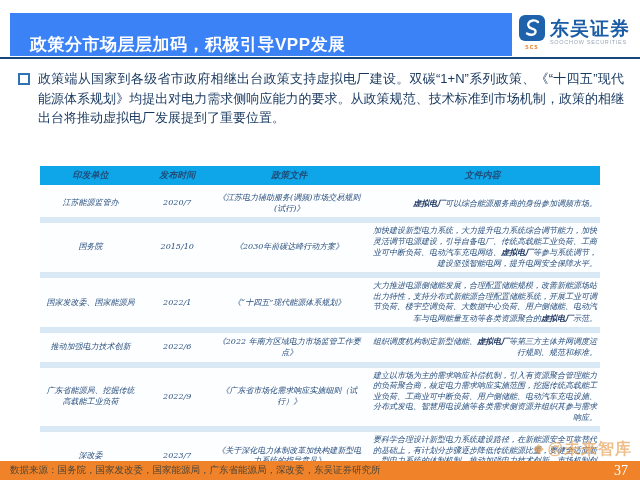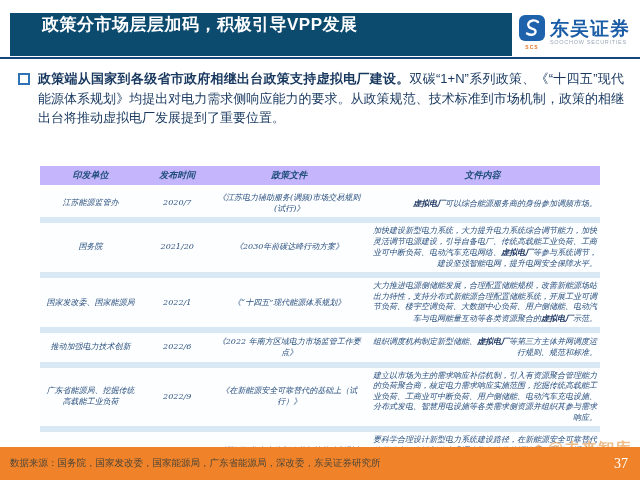--- a/index.html
+++ b/index.html
@@ -1,50 +1,50 @@
 <!DOCTYPE html>
 <html><head>
 <meta charset="utf-8">
 <style>
   html,body{margin:0;padding:0;background:#e8e8e8;}
   .page{position:relative;width:640px;height:480px;background:#ffffff;overflow:hidden;
         font-family:"Liberation Sans",sans-serif;margin:0 auto;}
 
   
-  .title-bar{position:absolute;left:10px;top:13px;width:502px;height:43px;background:#0c4a6e;
-             display:flex;align-items:flex-start;padding-left:32px;box-sizing:border-box;}
+  .title-bar{position:absolute;left:10px;top:13px;width:502px;height:43px;background:#3b82f6;
+             display:flex;align-items:flex-end;padding-left:20px;box-sizing:border-box;}
   .title-text{color:#ffffff;font-size:17px;font-weight:bold;letter-spacing:0.5px;}
   .logo{position:absolute;top:15px;right:10px;display:flex;align-items:center;gap:5px;}
   .logo-mark{display:flex;flex-direction:column;align-items:center;line-height:1;}
   .logo-badge{font-size:5px;color:#E87722;font-weight:bold;letter-spacing:1px;margin-top:1px;}
   .logo-text{display:flex;flex-direction:column;line-height:1;}
   .logo-cn{font-size:19px;font-weight:900;color:#1A5DA6;letter-spacing:1px;}
   .logo-en{font-size:5.5px;color:#9AA7B8;letter-spacing:0.7px;margin-top:2px;}
   .header-rule{position:absolute;left:0;top:57px;width:640px;height:2px;background:#16477C;}
 
   
   .bullet-para{position:absolute;left:18px;top:69px;width:606px;box-sizing:border-box;
                padding-left:20px;font-size:13px;line-height:1.5;color:#17375E;text-align:justify;}
   .bullet-icon{position:absolute;left:0;top:4px;width:8px;height:8px;border:2px solid #2E74B5;background:#fff;}
-  .lead{font-weight:bold;}
+  .lead{font-weight:normal;}
 
   
   .table-caption{position:absolute;left:40px;top:149px;font-size:10.5px;color:#44546A;}
   .policy-table{position:absolute;left:40px;top:166px;width:560px;border-collapse:collapse;table-layout:fixed;}
-  .policy-table th{background:#c4b5fd;color:#1F4E79;font-size:9px;font-weight:bold;font-style:italic;
+  .policy-table th{background:#0ea5e9;color:#1F4E79;font-size:9px;font-weight:bold;font-style:italic;
                    font-family:"DejaVu Serif",serif;padding:3px 2px;border-bottom:5px solid #ffffff;}
   .policy-table td{font-size:8px;color:#274E7D;font-family:"DejaVu Serif",serif;font-style:italic;
                    padding:3px 3px;vertical-align:middle;line-height:1.32;
                    border-bottom:6px solid #D9E8F5;background:#FDFEFF;}
   .policy-table td b{color:#1F3864;font-style:italic;}
   .c-unit,.c-date,.c-doc{text-align:center;}
   .c-content{text-align:right;}
 
   
-  .footer{position:absolute;left:0;bottom:0;width:640px;height:33px;background:#F08329;
+  .footer{position:absolute;left:0;bottom:0;width:640px;height:19px;background:#F08329;
           display:flex;align-items:center;justify-content:space-between;
           padding:0 12px 0 10px;box-sizing:border-box;}
   .footer-source{font-size:9.5px;color:#4D4437;}
   .footer-page{color:#ffffff;font-size:14px;font-family:Liberation Serif, serif;}
   .watermark{position:absolute;right:8px;bottom:20px;display:flex;align-items:center;gap:2px;
              font-size:16px;font-weight:bold;color:#E3953F;opacity:0.6;letter-spacing:1px;}
   .watermark-icon{font-size:13px;}
 </style>
 </head>
 <body>
@@ -97,21 +97,21 @@
     <tbody>
     <tr>
       <td class="c-unit">江苏能源监管办</td>
       <td class="c-date">2020/7</td>
       <td class="c-doc">《江苏电力辅助服务(调频)市场交易规则(试行)》</td>
       <td class="c-content"><b>虚拟电厂</b>可以综合能源服务商的身份参加调频市场。</td>
     </tr>
 
     <tr>
       <td class="c-unit">国务院</td>
-      <td class="c-date">2021/20</td>
+      <td class="c-date">2015/10</td>
       <td class="c-doc">《2030年前碳达峰行动方案》</td>
       <td class="c-content">加快建设新型电力系统，大力提升电力系统综合调节能力，加快灵活调节电源建设，引导自备电厂、传统高载能工业负荷、工商业可中断负荷、电动汽车充电网络、<b>虚拟电厂</b>等参与系统调节，建设坚强智能电网，提升电网安全保障水平。</td>
     </tr>
 
     <tr>
       <td class="c-unit">国家发改委、国家能源局</td>
       <td class="c-date">2022/1</td>
       <td class="c-doc">《“十四五”现代能源体系规划》</td>
       <td class="c-content">大力推进电源侧储能发展，合理配置储能规模，改善新能源场站出力特性，支持分布式新能源合理配置储能系统，开展工业可调节负荷、楼宇空调负荷、大数据中心负荷、用户侧储能、电动汽车与电网能量互动等各类资源聚合的<b>虚拟电厂</b>示范。</td>
     </tr>
@@ -119,21 +119,21 @@
     <tr>
       <td class="c-unit">推动加强电力技术创新</td>
       <td class="c-date">2022/6</td>
       <td class="c-doc">《2022 年南方区域电力市场监管工作要点》</td>
       <td class="c-content">组织调度机构制定新型储能、<b>虚拟电厂</b>等第三方主体并网调度运行规则、规范和标准。</td>
     </tr>
 
     <tr>
       <td class="c-unit">广东省能源局、挖掘传统高载能工业负荷</td>
       <td class="c-date">2022/9</td>
-      <td class="c-doc">《在新能源安全可靠替代的基础上（试行）》</td>
+      <td class="c-doc">《广东省市场化需求响应实施细则（试行）》</td>
       <td class="c-content">建立以市场为主的需求响应补偿机制，引入有资源聚合管理能力的负荷聚合商，核定电力需求响应实施范围，挖掘传统高载能工业负荷、工商业可中断负荷、用户侧储能、电动汽车充电设施、分布式发电、智慧用电设施等各类需求侧资源并组织其参与需求响应。</td>
     </tr>
 
     <tr>
       <td class="c-unit">深改委</td>
       <td class="c-date">2023/7</td>
       <td class="c-doc">《关于深化电力体制改革加快构建新型电力系统的指导意见》</td>
       <td class="c-content">要科学合理设计新型电力系统建设路径，在新能源安全可靠替代的基础上，有计划分步骤逐步降低传统能源比重，要健全适应新型电力系统的体制机制，推动加强电力技术创新、市场机制创新、商业模式创新。</td>
     </tr>
   </tbody>

